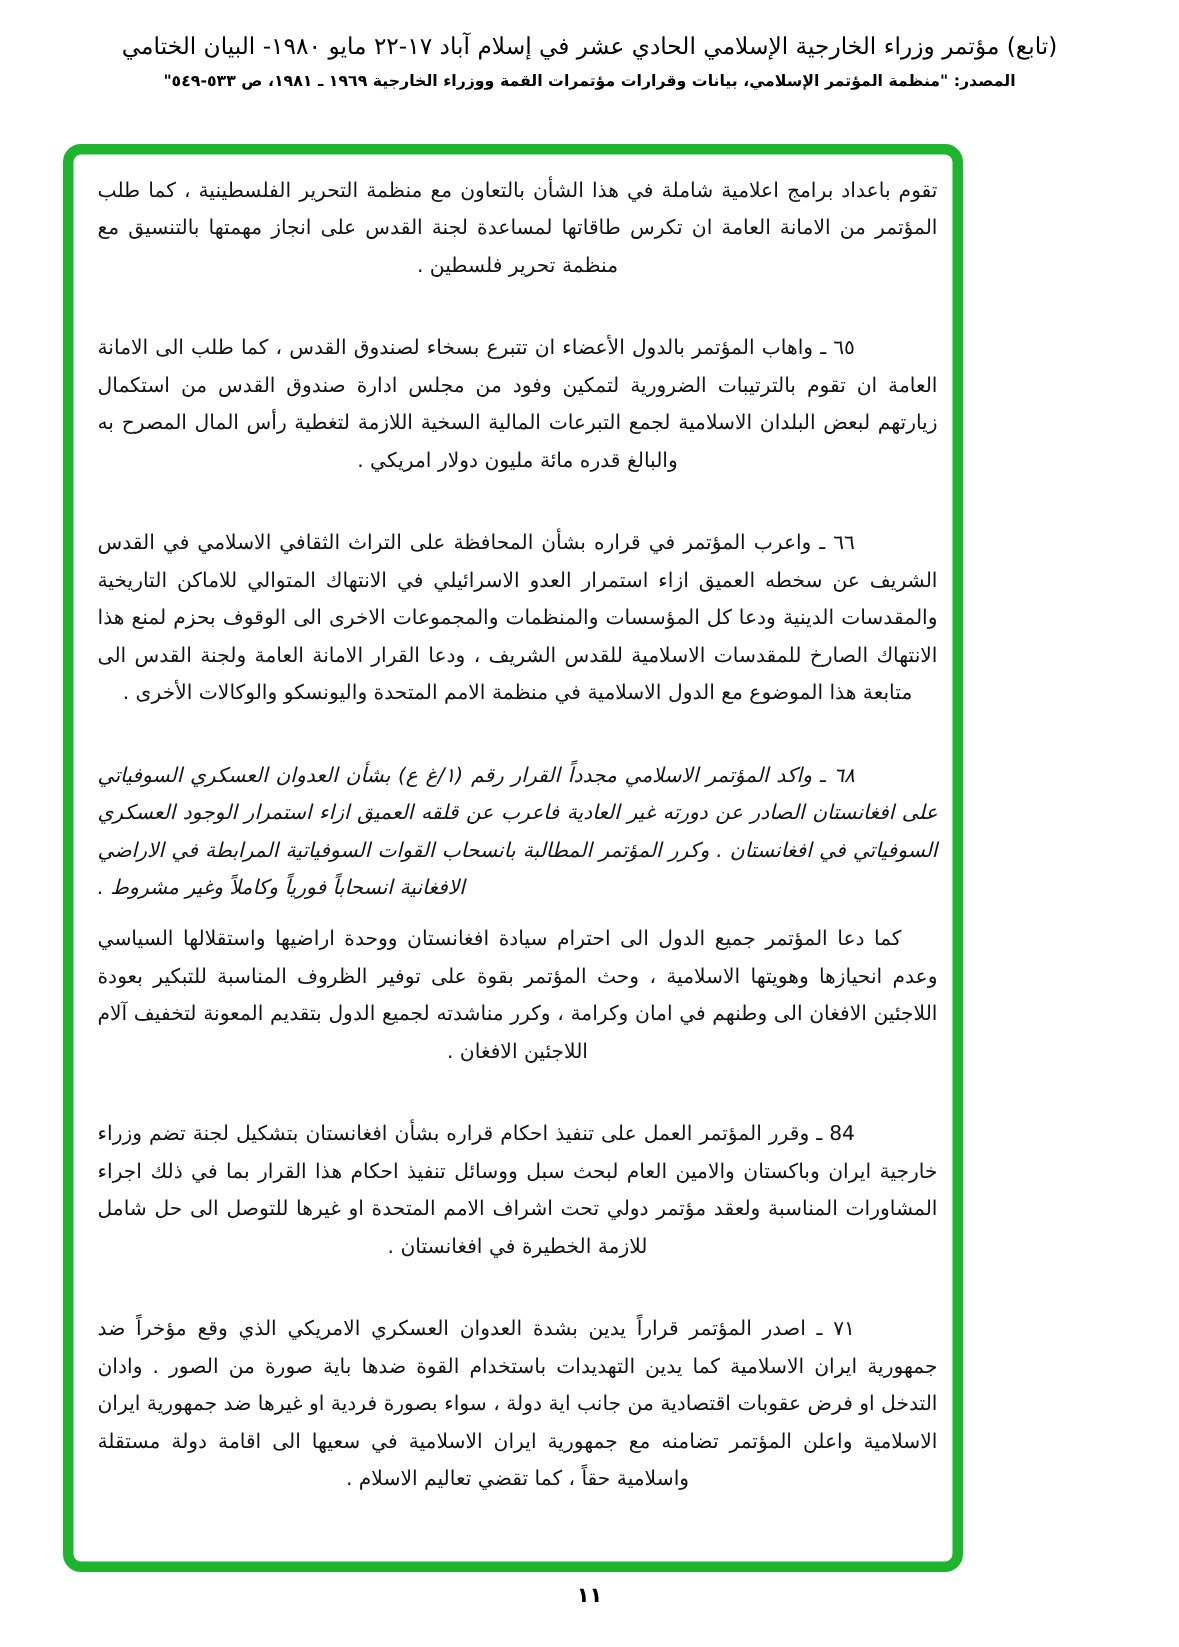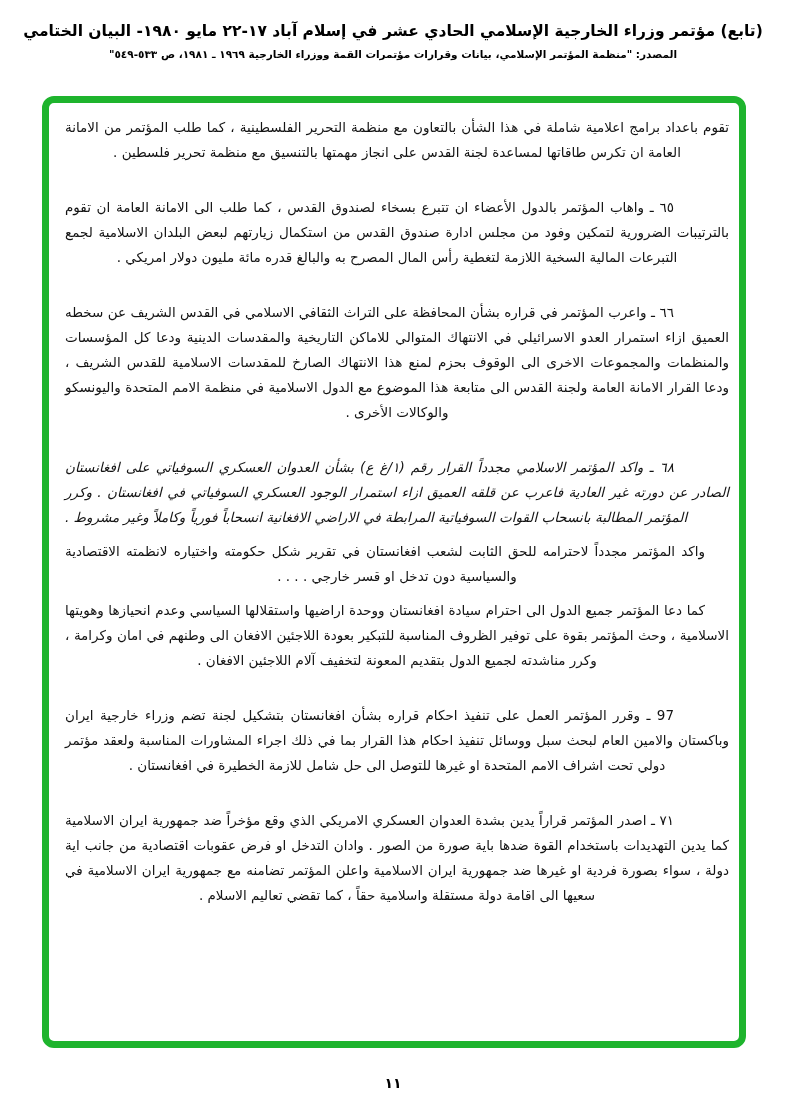--- a/index.html
+++ b/index.html
@@ -9,31 +9,31 @@
     background:#ffffff;
     font-family:"DejaVu Sans", sans-serif;
     overflow:hidden;
     color:#000;
   }
   .doc-header {
     position:absolute; top:22px; left:0; right:0;
     direction:rtl; text-align:center;
   }
   .doc-title {
-    font-size:15.5px; font-weight:bold; color:#000;
+    font-size:15.5px; font-weight:normal; color:#000;
     white-space:nowrap; letter-spacing:0;
   }
   .doc-source {
     margin-top:8px;
     font-size:10.5px; font-weight:bold; color:#000;
     white-space:nowrap;
   }
   .content-frame {
     position:absolute; left:42px; top:96px;
-    width:704px; height:952px;
+    width:600px; height:952px;
     box-sizing:border-box;
     border:7px solid #1eb42d;
     border-radius:12px;
     padding:12px 10px 0 16px;
     direction:rtl;
     overflow:hidden;
     background:#ffffff;
   }
   .body-par {
     margin:0 0 9px 0;
@@ -45,39 +45,37 @@
   }
   .indent     { text-indent:55px;margin-top:30px; }
   .indent-sm  { text-indent:24px; }
   .last-left  { text-align-last:left;font-style:italic; }
   .centered   { text-align:center; text-align-last:center; }
   .page-number {
     position:absolute; top:1056px; left:0; right:0;
     text-align:center;
     font-size:14px; font-weight:bold; color:#000;
     direction:rtl;
-    margin-top:19px;
   }
 </style>
 </head>
 <body>
 
 <div class="page">
 
   <div class="doc-header">
     <div class="doc-title">(تابع)  مؤتمر وزراء الخارجية الإسلامي الحادي عشر في إسلام آباد ١٧-٢٢ مايو ١٩٨٠- البيان الختامي</div>
     <div class="doc-source">المصدر: "منظمة المؤتمر الإسلامي، بيانات وقرارات مؤتمرات القمة ووزراء الخارجية ١٩٦٩ ـ ١٩٨١،  ص ٥٣٣-٥٤٩"</div>
   </div>
 
   <div class="content-frame">
     <p class="body-par">تقوم باعداد برامج اعلامية شاملة في هذا الشأن بالتعاون مع منظمة التحرير الفلسطينية ، كما طلب المؤتمر من الامانة العامة ان تكرس طاقاتها لمساعدة لجنة القدس على انجاز مهمتها بالتنسيق مع منظمة تحرير فلسطين .</p>
     <p class="body-par indent">٦٥ ـ واهاب المؤتمر بالدول الأعضاء ان تتبرع بسخاء لصندوق القدس ، كما طلب الى الامانة العامة ان تقوم بالترتيبات الضرورية لتمكين وفود من مجلس ادارة صندوق القدس من استكمال زيارتهم لبعض البلدان الاسلامية لجمع التبرعات المالية السخية اللازمة لتغطية رأس المال المصرح به والبالغ قدره مائة مليون دولار امريكي .</p>
     <p class="body-par indent">٦٦ ـ واعرب المؤتمر في قراره بشأن المحافظة على التراث الثقافي الاسلامي في القدس الشريف عن سخطه العميق ازاء استمرار العدو الاسرائيلي في الانتهاك المتوالي للاماكن التاريخية والمقدسات الدينية ودعا كل المؤسسات والمنظمات والمجموعات الاخرى الى الوقوف بحزم لمنع هذا الانتهاك الصارخ للمقدسات الاسلامية للقدس الشريف ، ودعا القرار الامانة العامة ولجنة القدس الى متابعة هذا الموضوع مع الدول الاسلامية في منظمة الامم المتحدة واليونسكو والوكالات الأخرى .</p>
     <p class="body-par indent last-left">٦٨ ـ واكد المؤتمر الاسلامي مجدداً القرار رقم (١/غ ع) بشأن العدوان العسكري السوفياتي على افغانستان الصادر عن دورته غير العادية فاعرب عن قلقه العميق ازاء استمرار الوجود العسكري السوفياتي في افغانستان . وكرر المؤتمر المطالبة بانسحاب القوات السوفياتية المرابطة في الاراضي الافغانية انسحاباً فورياً وكاملاً وغير مشروط .</p>
-    <p class="body-par indent-sm">واكد المؤتمر مجدداً لاحترامه للحق الثابت لشعب افغانستان في تقرير شكل حكومته واختياره لانظمته الاقتصادية والسياسية دون تدخل او قسر خارجي . . . .</p>
     <p class="body-par indent-sm">كما دعا المؤتمر جميع الدول الى احترام سيادة افغانستان ووحدة اراضيها واستقلالها السياسي وعدم انحيازها وهويتها الاسلامية ، وحث المؤتمر بقوة على توفير الظروف المناسبة للتبكير بعودة اللاجئين الافغان الى وطنهم في امان وكرامة ، وكرر مناشدته لجميع الدول بتقديم المعونة لتخفيف آلام اللاجئين الافغان .</p>
-    <p class="body-par indent">97 ـ وقرر المؤتمر العمل على تنفيذ احكام قراره بشأن افغانستان بتشكيل لجنة تضم وزراء خارجية ايران وباكستان والامين العام لبحث سبل ووسائل تنفيذ احكام هذا القرار بما في ذلك اجراء المشاورات المناسبة ولعقد مؤتمر دولي تحت اشراف الامم المتحدة او غيرها للتوصل الى حل شامل للازمة الخطيرة في افغانستان .</p>
+    <p class="body-par indent">84 ـ وقرر المؤتمر العمل على تنفيذ احكام قراره بشأن افغانستان بتشكيل لجنة تضم وزراء خارجية ايران وباكستان والامين العام لبحث سبل ووسائل تنفيذ احكام هذا القرار بما في ذلك اجراء المشاورات المناسبة ولعقد مؤتمر دولي تحت اشراف الامم المتحدة او غيرها للتوصل الى حل شامل للازمة الخطيرة في افغانستان .</p>
     <p class="body-par indent">٧١ ـ اصدر المؤتمر قراراً يدين بشدة العدوان العسكري الامريكي الذي وقع مؤخراً ضد جمهورية ايران الاسلامية كما يدين التهديدات باستخدام القوة ضدها باية صورة من الصور . وادان التدخل او فرض عقوبات اقتصادية من جانب اية دولة ، سواء بصورة فردية او غيرها ضد جمهورية ايران الاسلامية واعلن المؤتمر تضامنه مع جمهورية ايران الاسلامية في سعيها الى اقامة دولة مستقلة واسلامية حقاً ، كما تقضي تعاليم الاسلام .</p>
   </div>
 
   <div class="page-number">١١</div>
 
 </div>
 
 </body></html>

